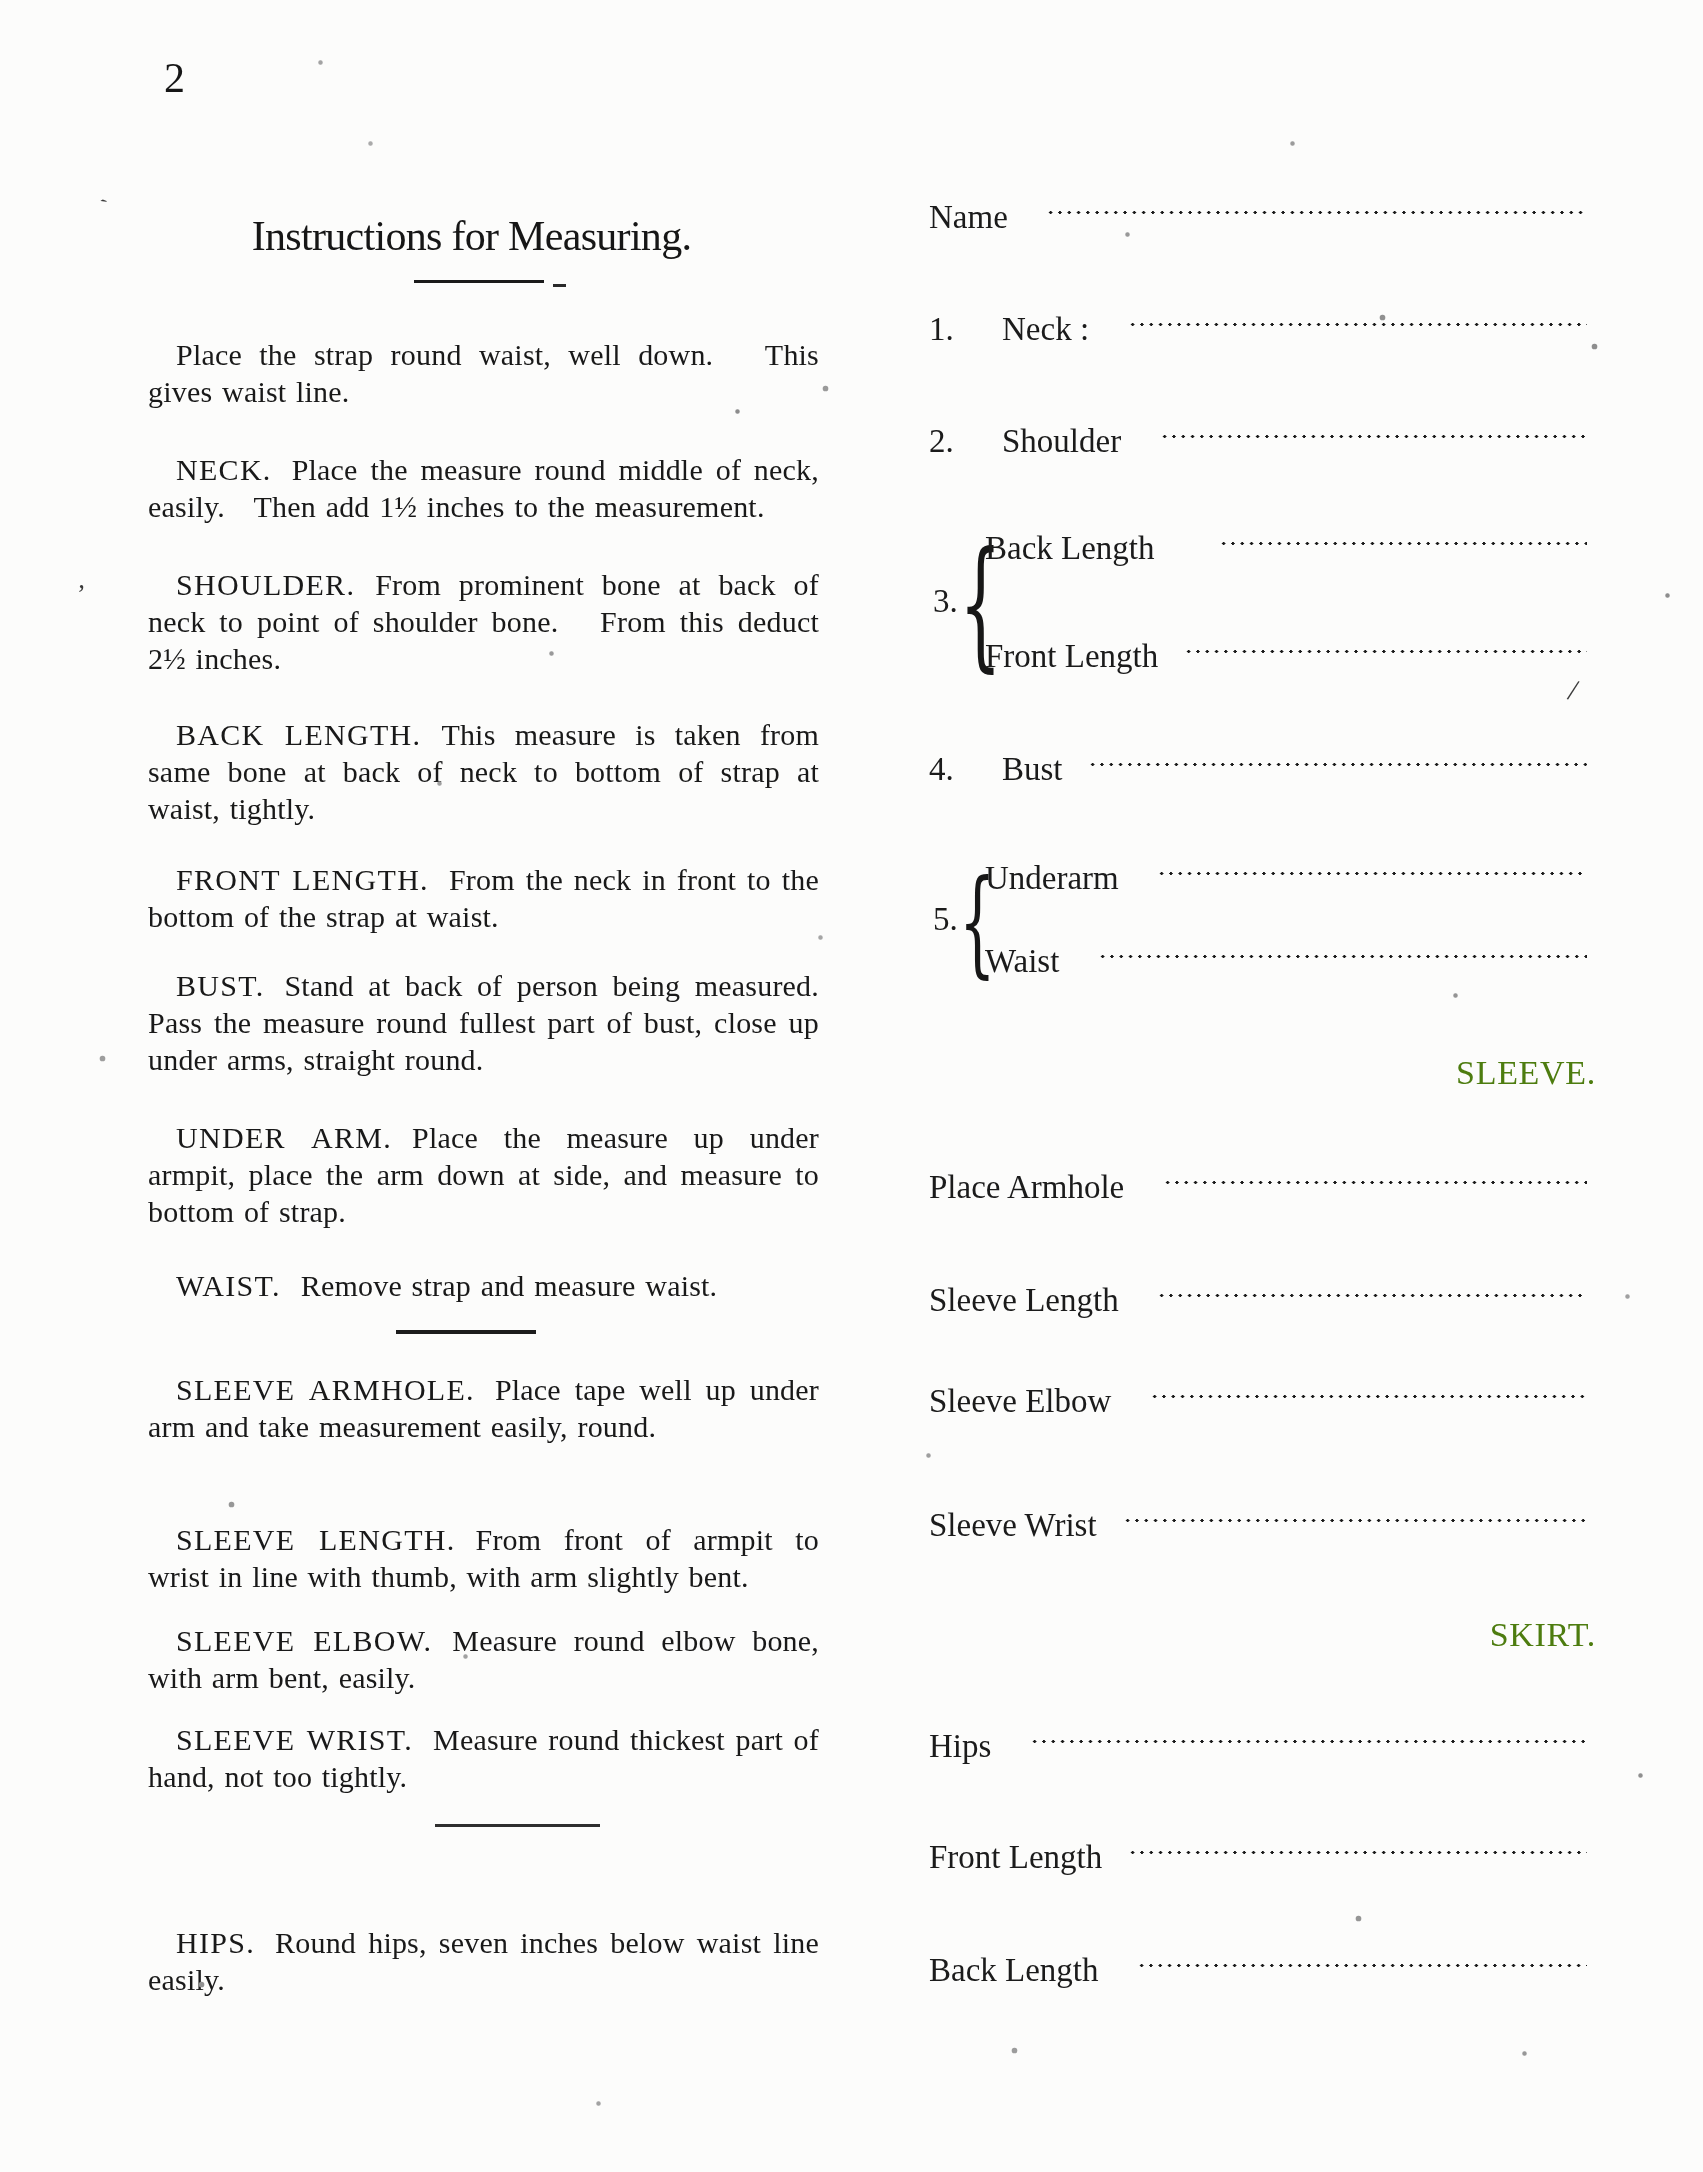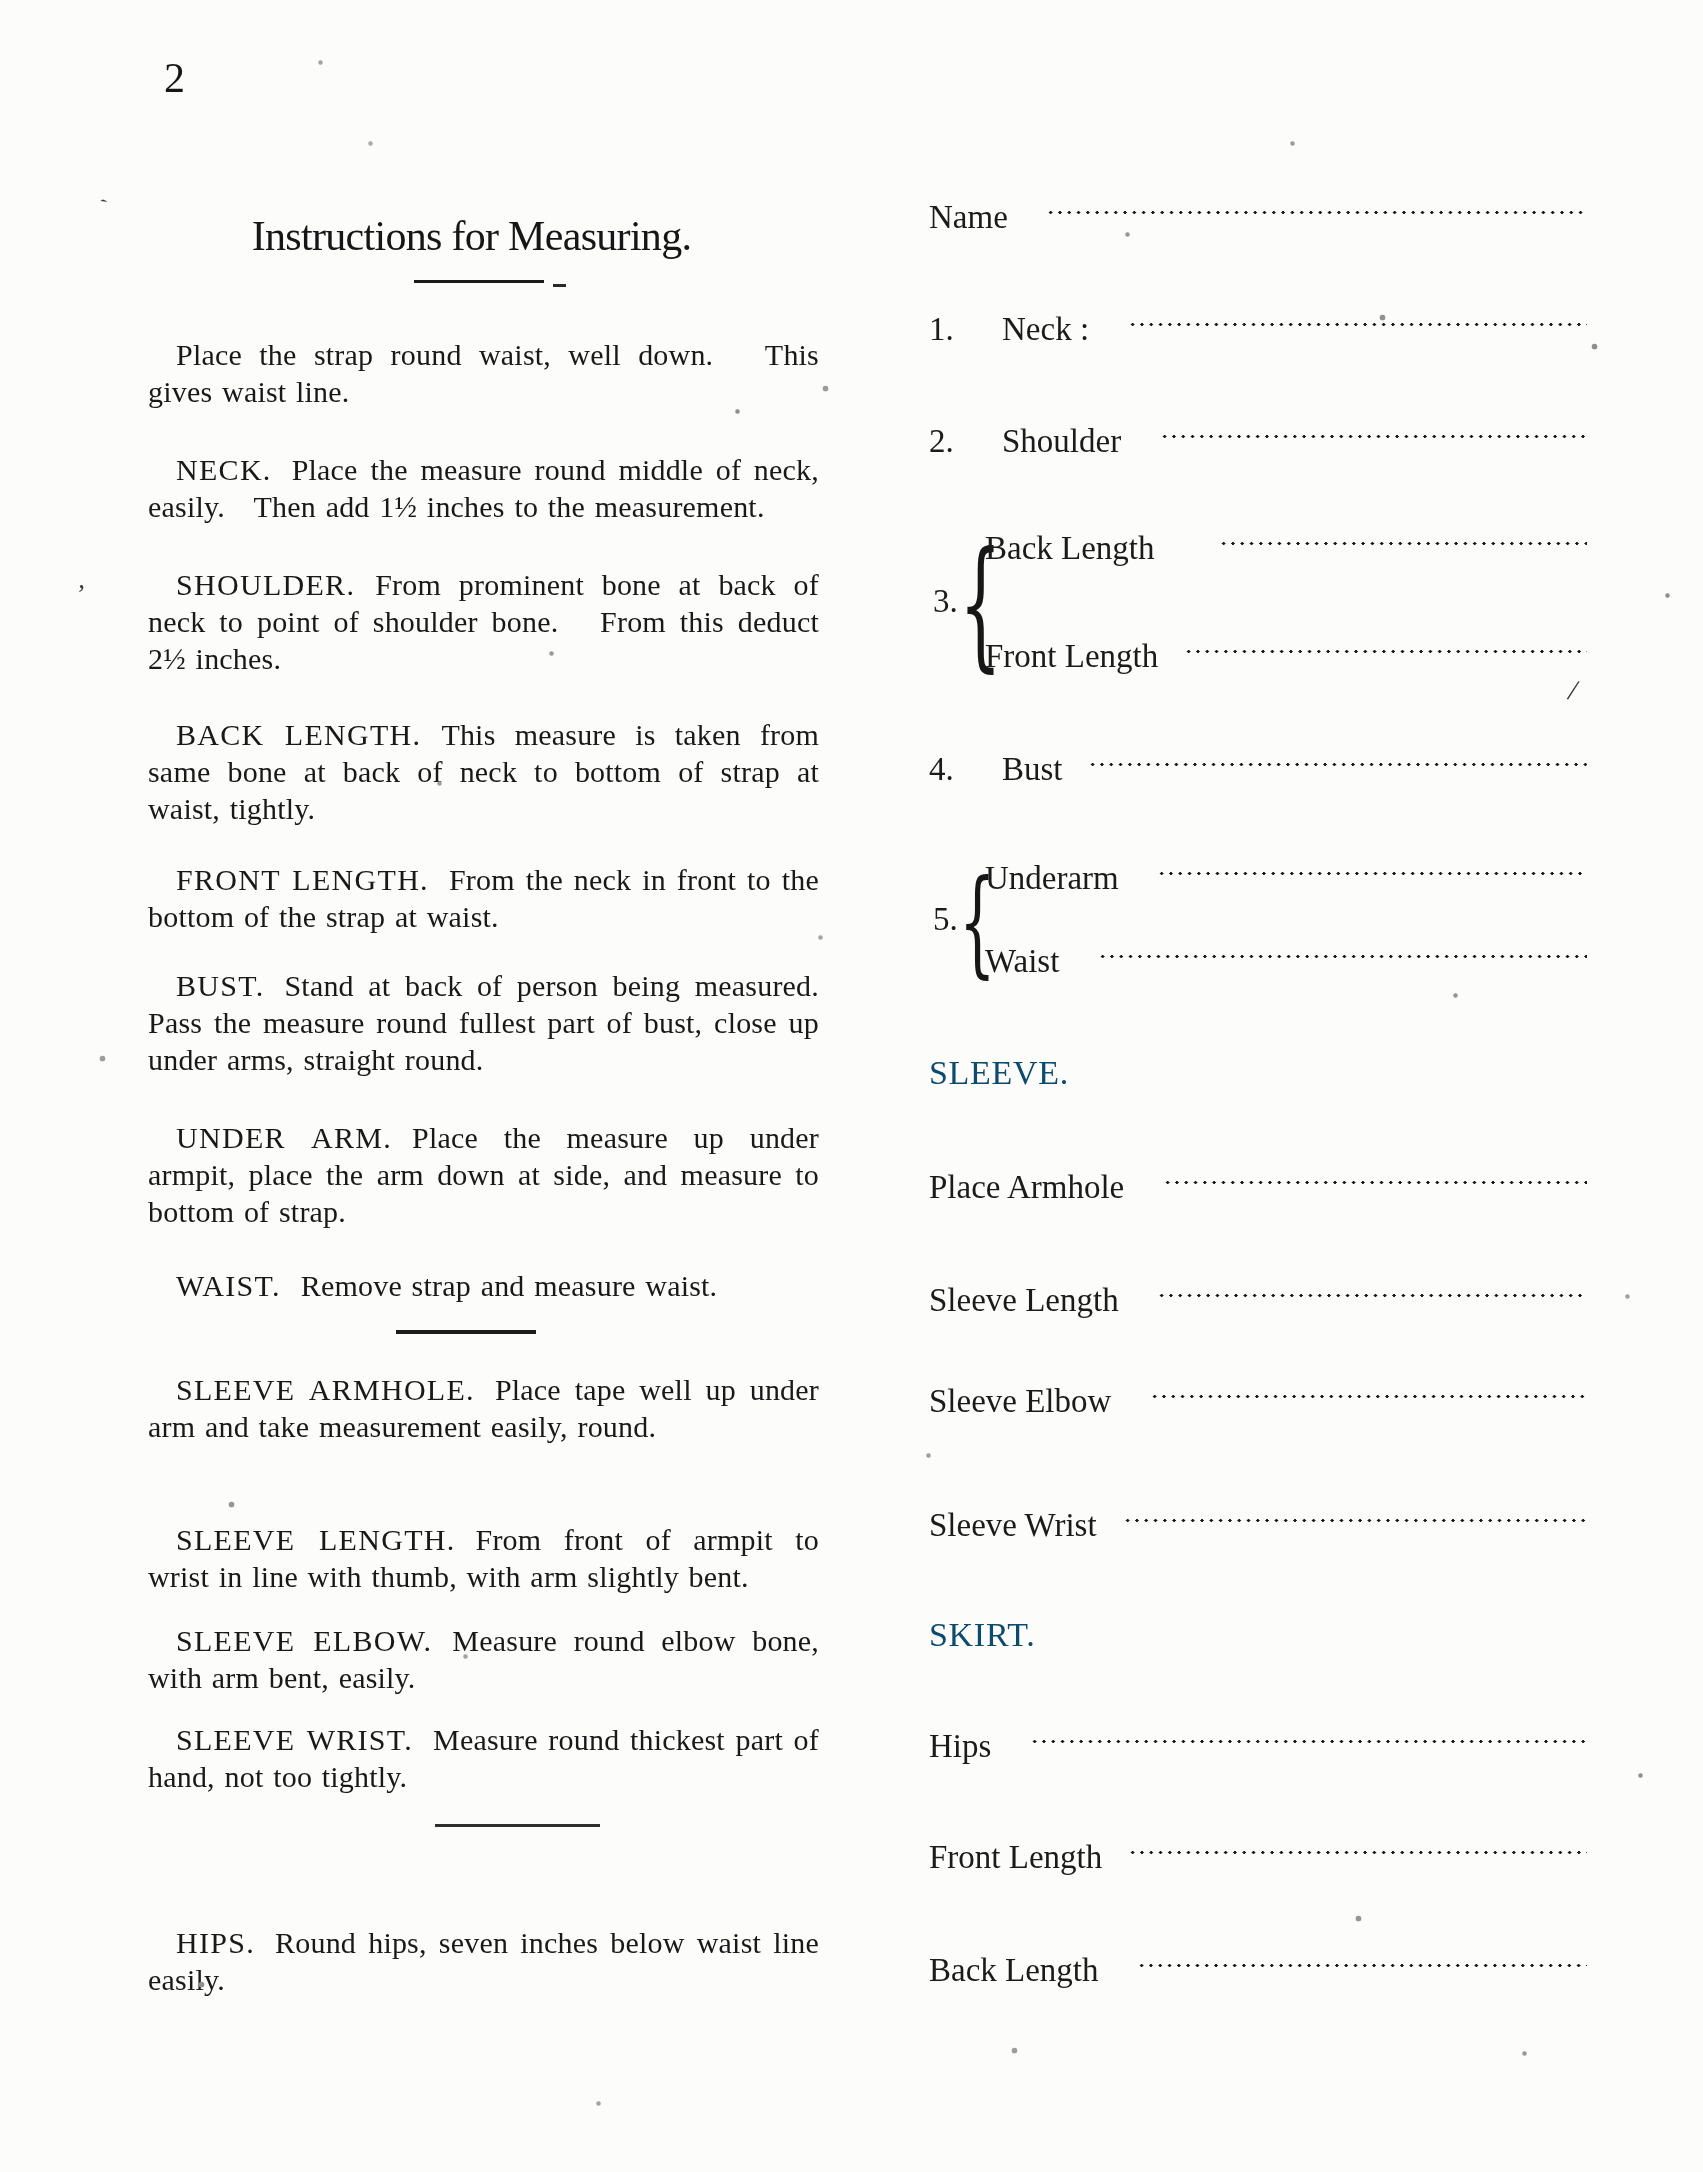--- a/index.html
+++ b/index.html
@@ -24,21 +24,21 @@
   .divider.d2{left:299px;top:1824px;width:165px;height:3.3px;background:#2f2f2f;}
 
   
   .right-col{position:absolute;left:929px;top:0;width:661px;}
   .rrow,.grow{position:absolute;left:0;width:100%;display:flex;align-items:center;height:38px;gap:20px;}
   .rnum{flex:none;width:53px;font-size:33px;line-height:1.1;}
   .rlbl{flex:none;font-size:33px;line-height:1.1;white-space:pre;}
   .leader{flex:1 1 auto;height:4.6px;margin:0 2.6px 8.6px 18.5px;
           background-image:radial-gradient(circle closest-side,#1a1a1a 62%,rgba(0,0,0,0) 72%);
           background-size:9.3px 4.6px;background-repeat:repeat-x;background-position:0 50%;}
-  .rheading{position:absolute;left:0;width:100%;text-align:left;font-size:34px;letter-spacing:0.7px;color:#0c4a6e;}
+  .rheading{position:absolute;left:6px;width:100%;text-align:right;font-size:34px;letter-spacing:0.7px;color:#4d7c0f;}
   .rgroup{position:absolute;left:0;width:100%;}
   .rgroup .grow{left:56px;width:calc(100% - 56px);}
   .gnum{position:absolute;left:4px;font-size:33px;}
   .gbrace{position:absolute;left:30px;top:0;font-family:"DejaVu Serif",serif;color:#171717;
           transform-origin:left top;}
   .g3 .gbrace{font-size:130px;line-height:139px;transform:scale(.52,1.08);}
   .g5 .gbrace{font-size:111px;line-height:119px;transform:scale(.52,1.05);}
 
   
   .noise{position:absolute;left:0;top:0;width:2.6px;height:2.6px;border-radius:50%;background:transparent;

